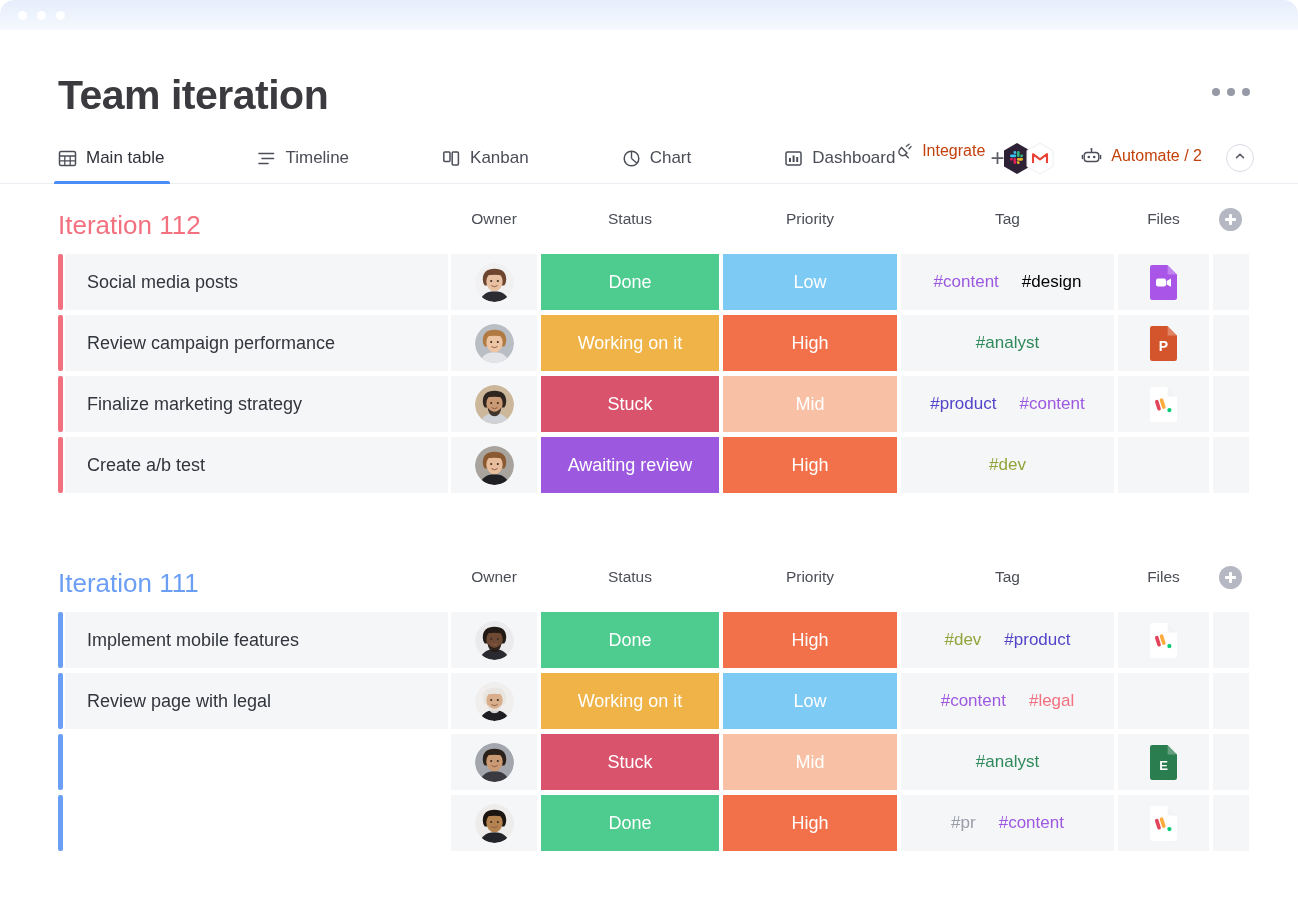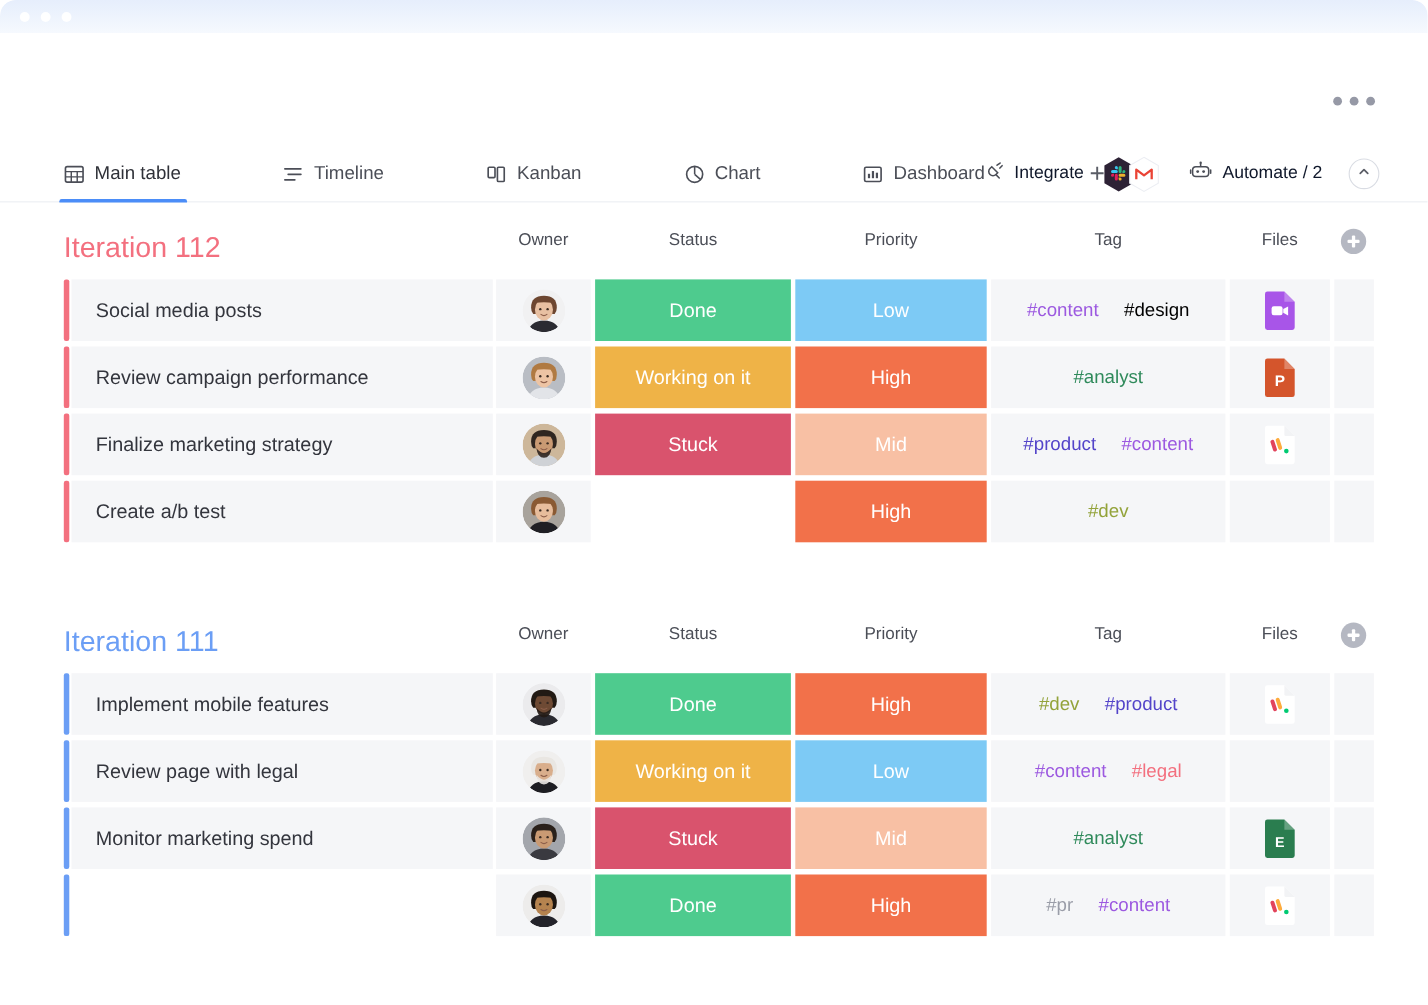--- a/index.html
+++ b/index.html
@@ -55,21 +55,21 @@
     content:""; position:absolute; left:-4px; right: 8px; bottom: 0;
     height: 3px; background: #4b8df8; border-radius: 2px 2px 0 0;
   }
   .tab svg { display:block; }
   .tab-plus {
     font-size: 24px; color: #5a5d66; line-height: 1; cursor: pointer;
     margin-left: 2px; font-weight: 300;
   }
 
   .tools { position: absolute; right: 44px; top: 0; height: 52px; display: flex; align-items: center; gap: 0; }
-  .tool { display:flex; align-items:center; gap: 9px; font-size: 16px; color:#0f172a; cursor:pointer; margin-left: 26px; }
+  .tool { display:flex; gap: 9px; font-size: 16px; color:#c2410c; cursor:pointer; margin-left: 26px; }
   .integ-logos { display:flex; align-items:center; margin-left: 8px; }
   .hexlogo { width: 30px; height: 33px; display:block; }
   .hexlogo.gmail { margin-left: -7px; }
   .collapse-btn {
     width: 28px; height: 28px; border-radius: 50%;
     border: 1px solid #d9dce3; background:#fff;
     display:flex; align-items:center; justify-content:center;
     margin-left: 24px; cursor: pointer;
   }
 
@@ -120,20 +120,21 @@
   <div class="titlebar">
     <div class="dots">
       <i class="dot"></i>
       <i class="dot"></i>
       <i class="dot"></i>
     </div>
   </div>
 
   <div class="page">
 
+    <div class="board-title">Team iteration</div>
 
     <div class="kebab">
       <i></i>
         <i></i>
         <i></i>
     </div>
 
     <div class="tabbar">
       <div class="tabs">
 
@@ -415,20 +416,21 @@
       <ellipse cx="20" cy="19" rx="8.4" ry="10" fill="#e7bd9c"></ellipse>
 
       <path d="M9 14 q4-7 11-7 q7 0 11 7 q-2-2-11-2 q-9 0-11 2z" fill="#8a5a33"></path>
       <circle cx="16.6" cy="18.5" r="1.1" fill="#3a2b22"></circle>
       <circle cx="23.4" cy="18.5" r="1.1" fill="#3a2b22"></circle>
       <path d="M17.2 23.4 q2.8 2.2 5.6 0" fill="none" stroke="#8d5f4a" stroke-width="1" stroke-linecap="round"></path>
     </g>
   </svg>
               </span>
       </div>
+      <div class="cell status" style="background:#9c59e0">Awaiting review</div>
       <div class="cell priority" style="background:#f2714a">High</div>
       <div class="cell tag">
               <span class="tag-chip" style="color:#93a33a">#dev</span>
             </div>
       <div class="cell files">
         
       </div>
       <div class="cell extra"></div>
           </div>
         </div>
@@ -522,21 +524,20 @@
               <span class="tag-chip" style="color:#9c59e0">#content</span>
               <span class="tag-chip" style="color:#f3707f">#legal</span>
             </div>
       <div class="cell files">
         
       </div>
       <div class="cell extra"></div>
           </div>
           <div class="row">
       <div class="cbar" style="background:#6b9ef5"></div>
-      <div class="cell name">Monitor marketing spend</div>
       <div class="cell owner">
         <span>
                 <svg class="avatar" viewBox="0 0 40 40">
     <defs>
                     <clipPath id="c_avatar-woman-4">
                       <circle cx="20" cy="20" r="20"></circle>
                     </clipPath>
                   </defs>
     <g clip-path="url(#c_avatar-woman-4)">
       <rect width="40" height="40" fill="#a3a6ac"></rect>

